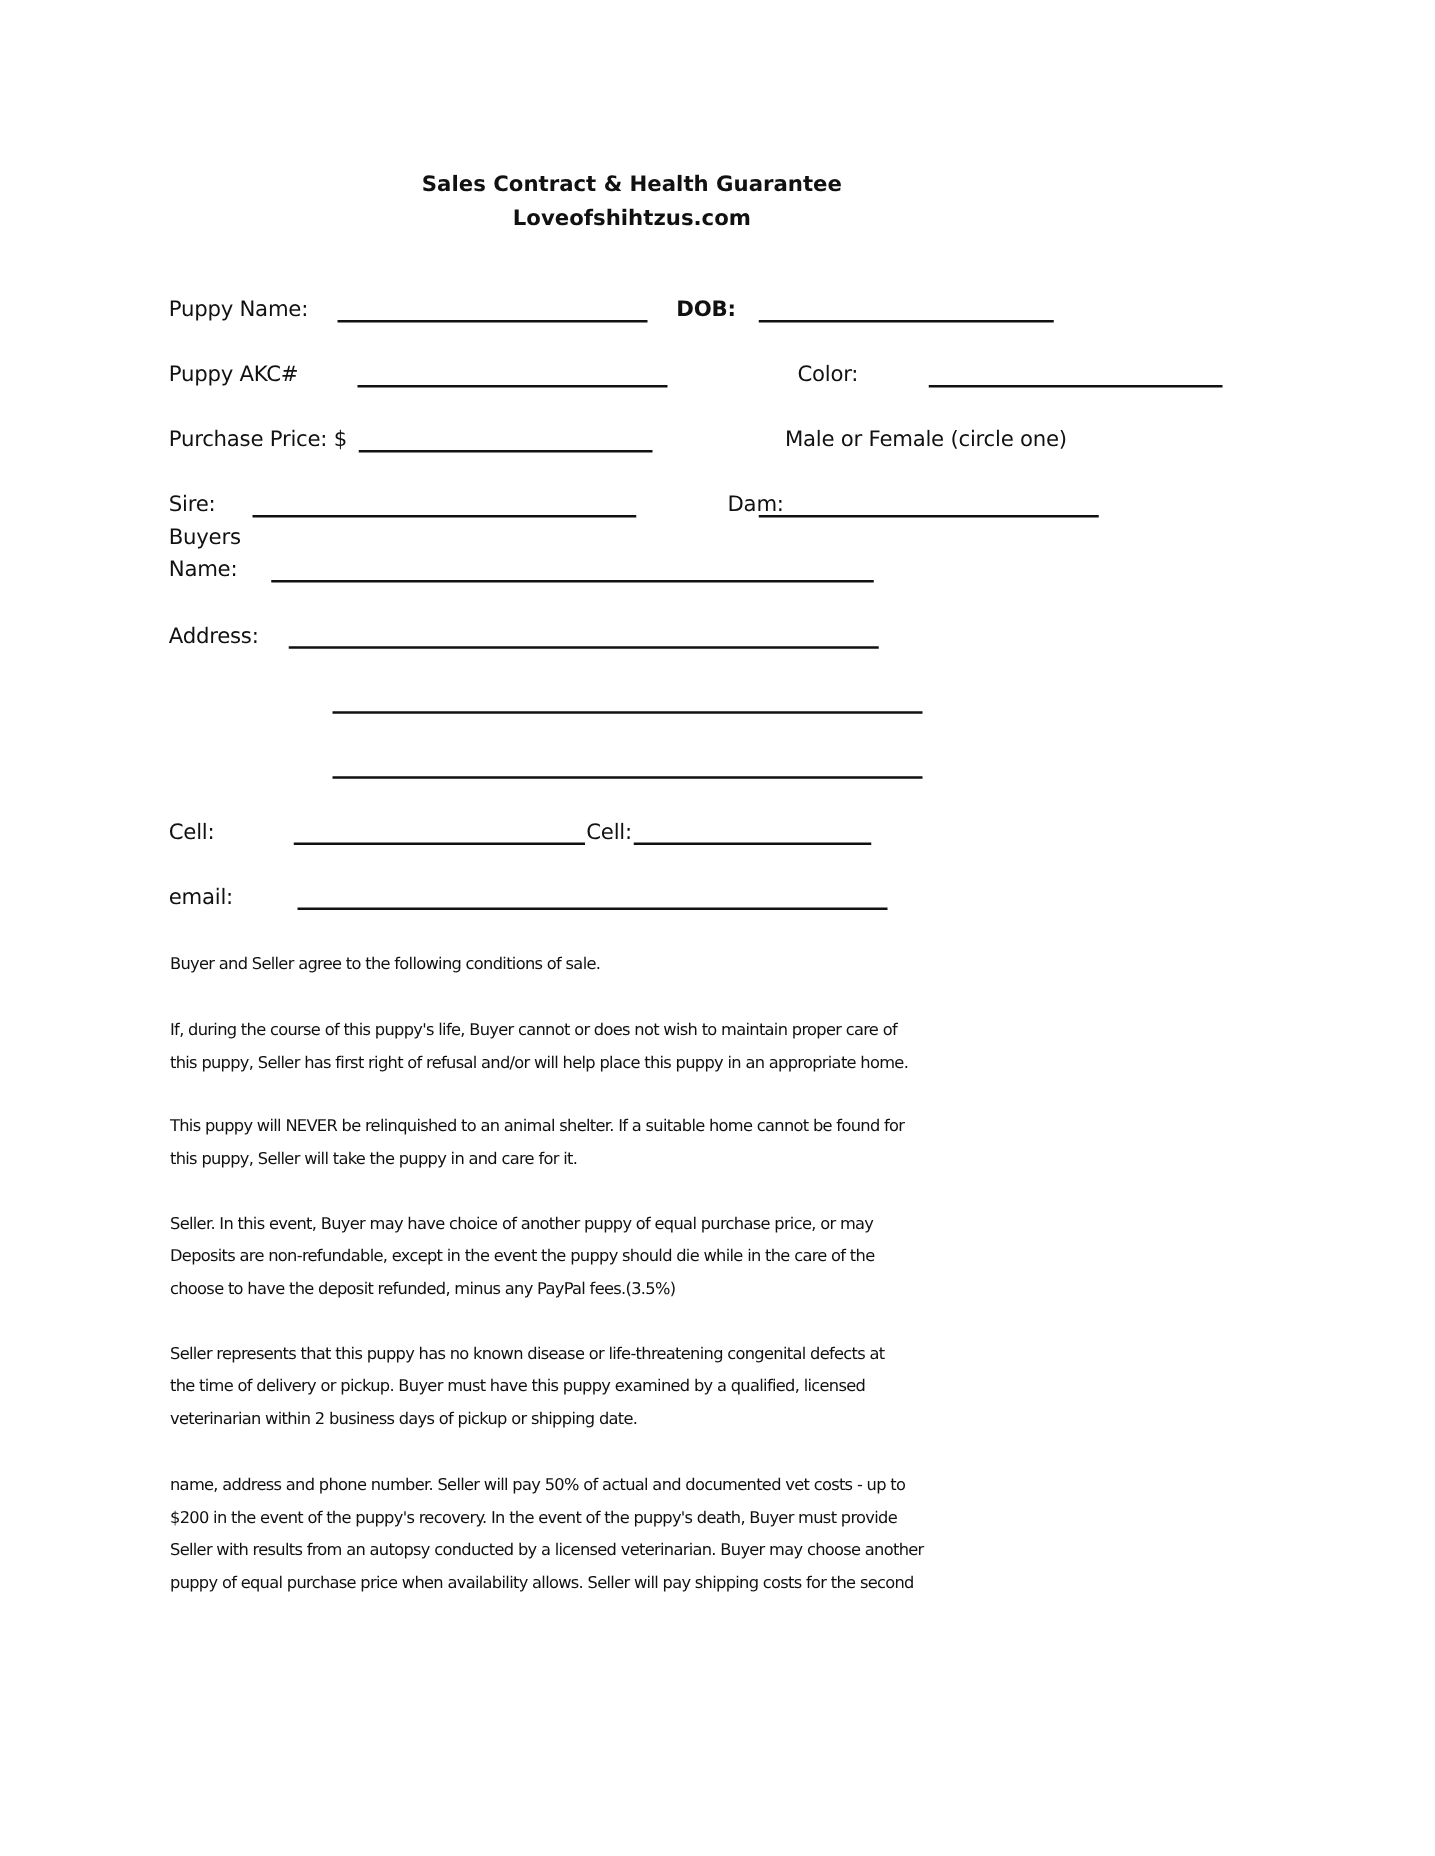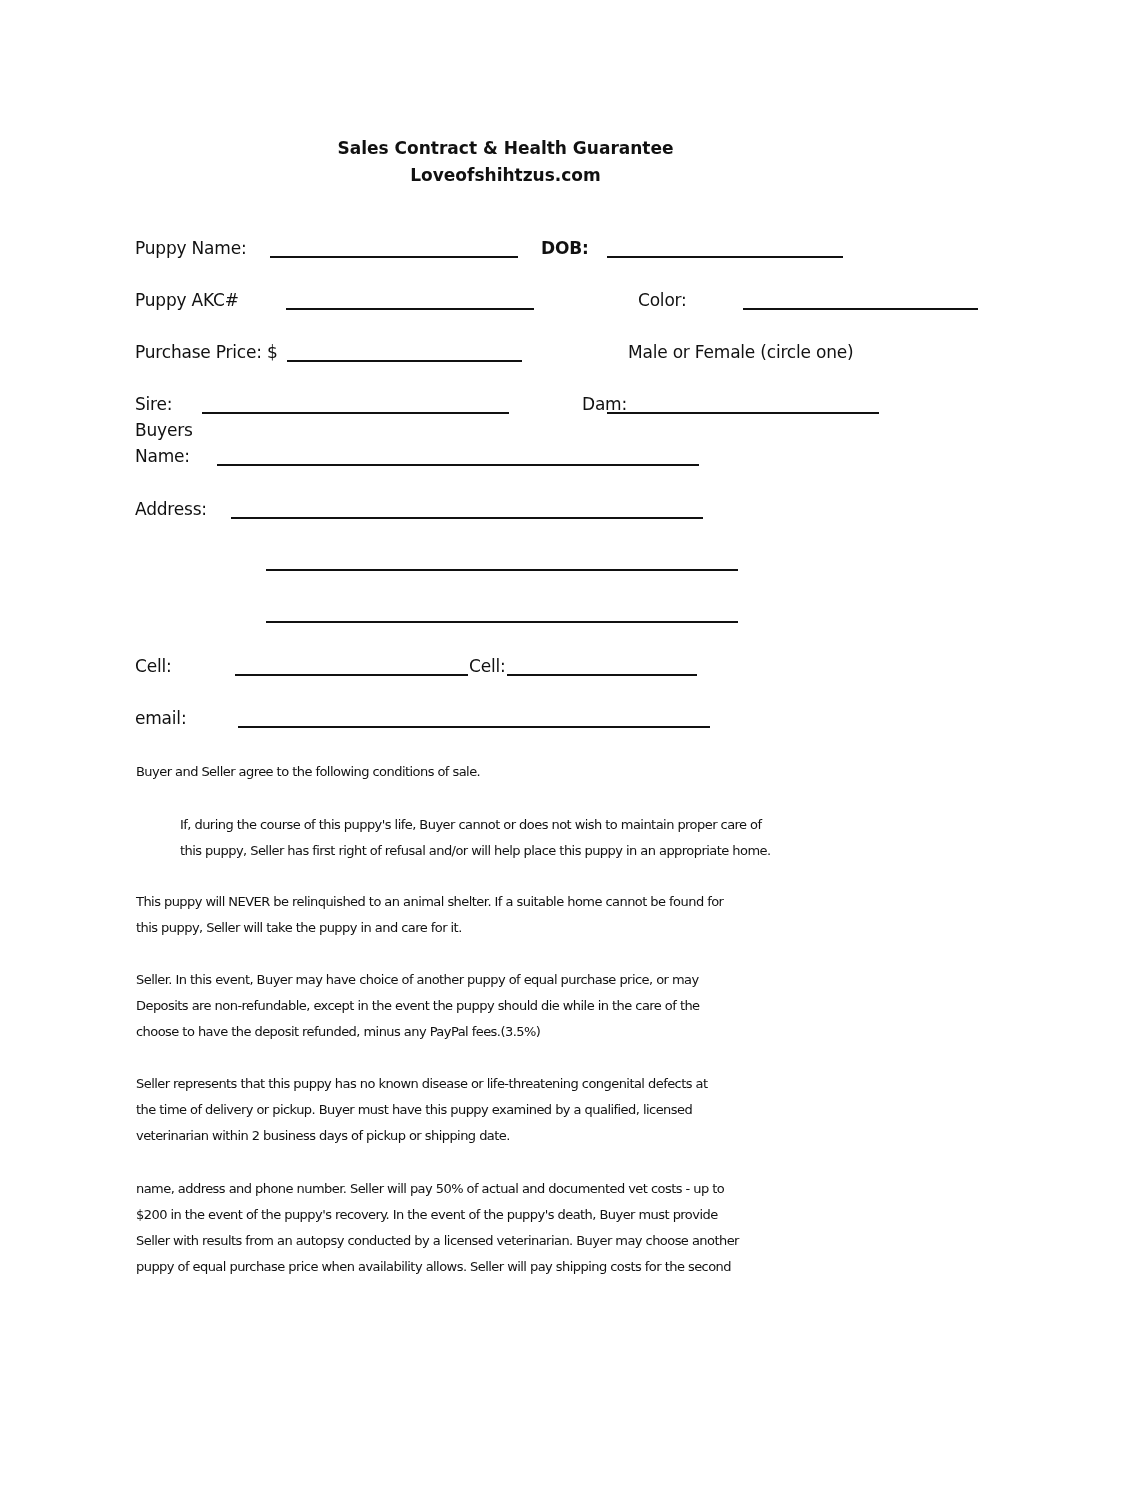--- a/index.html
+++ b/index.html
@@ -56,21 +56,21 @@
 <div class="abs lbl" style="left:469px; top:656px;">Cell:</div>
 <div class="line" style="left:507px; top:674px; width:190px;"></div>
 
 <div class="abs lbl" style="left:135px; top:708px;">email:</div>
 <div class="line" style="left:238px; top:726px; width:472px;"></div>
 
 <div class="para" style="top:759px;">
   <span>Buyer and Seller agree to the following conditions of sale.</span>
 </div>
 
-<div class="para" style="top:812px;margin-left:44px;">
+<div class="para" style="top:812px;">
   <span>If, during the course of this puppy's life, Buyer cannot or does not wish to maintain proper care of</span>
   <span>this puppy, Seller has first right of refusal and/or will help place this puppy in an appropriate home.</span>
 </div>
 
 <div class="para" style="top:889px;">
   <span>This puppy will NEVER be relinquished to an animal shelter. If a suitable home cannot be found for</span>
   <span>this puppy, Seller will take the puppy in and care for it.</span>
 </div>
 
 <div class="para" style="top:967px;">

